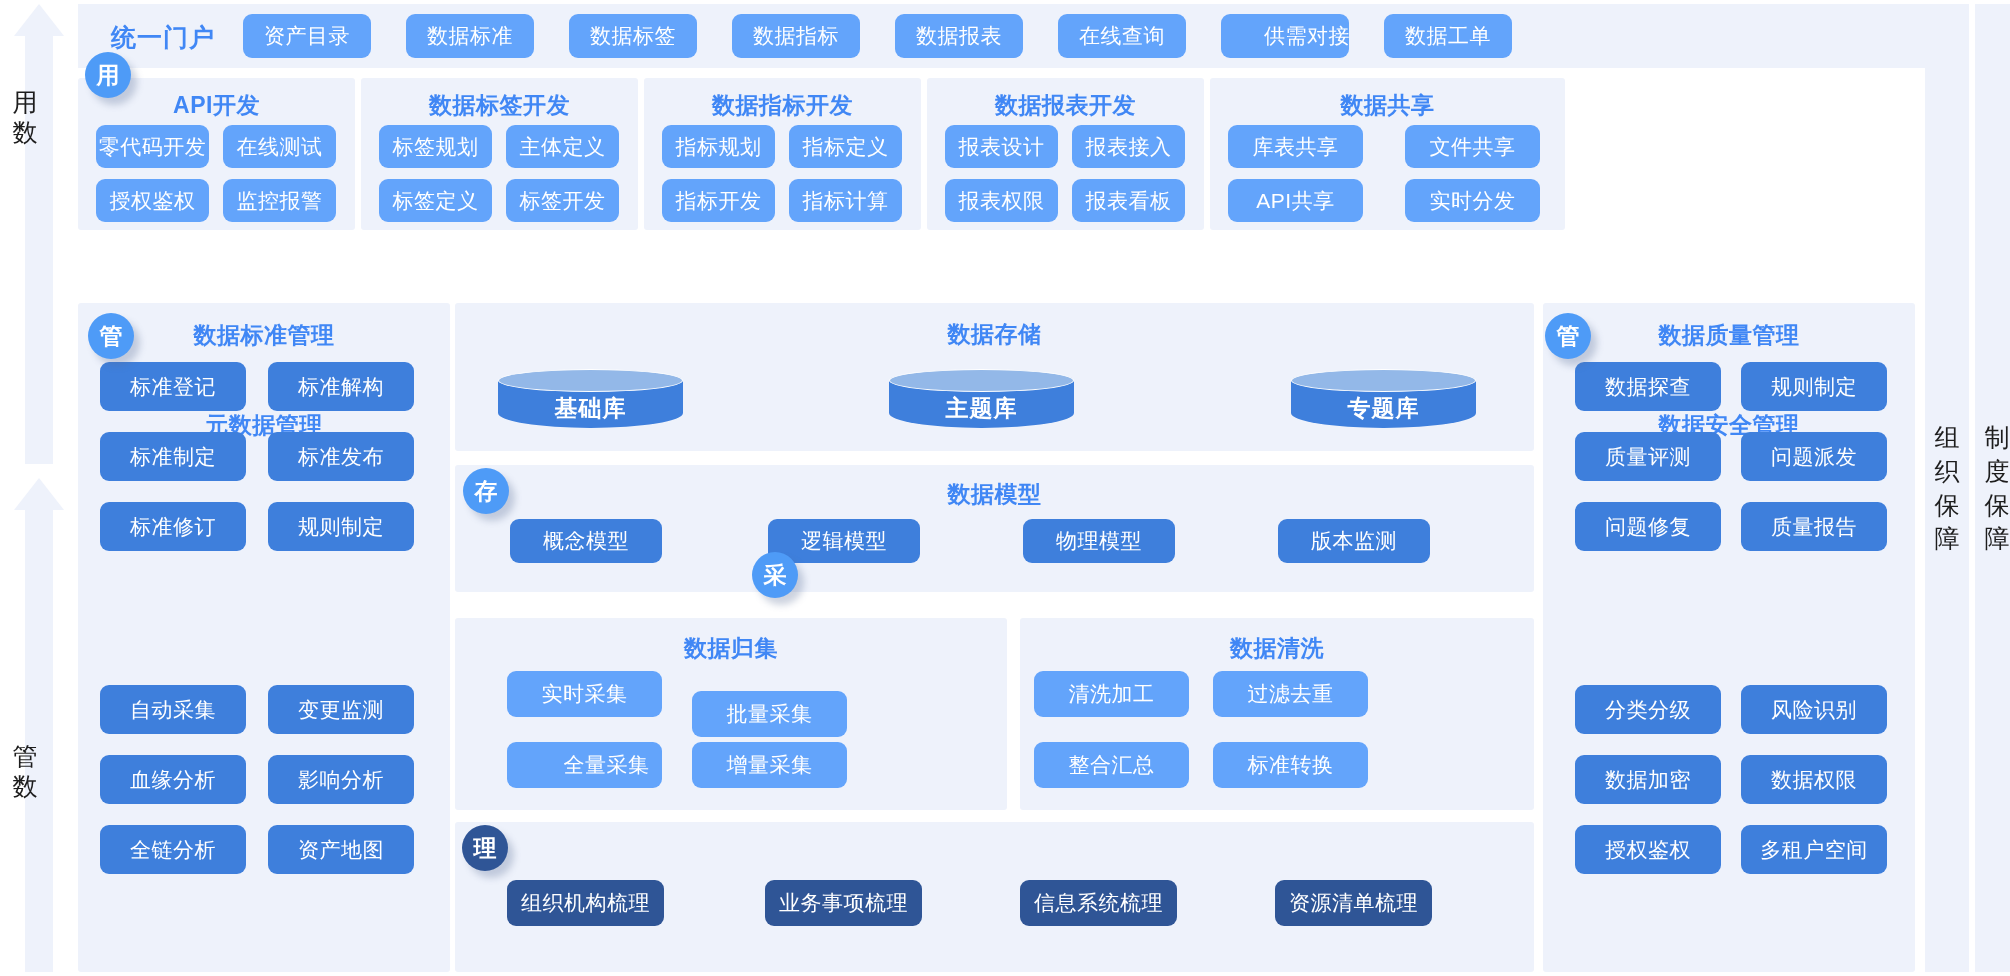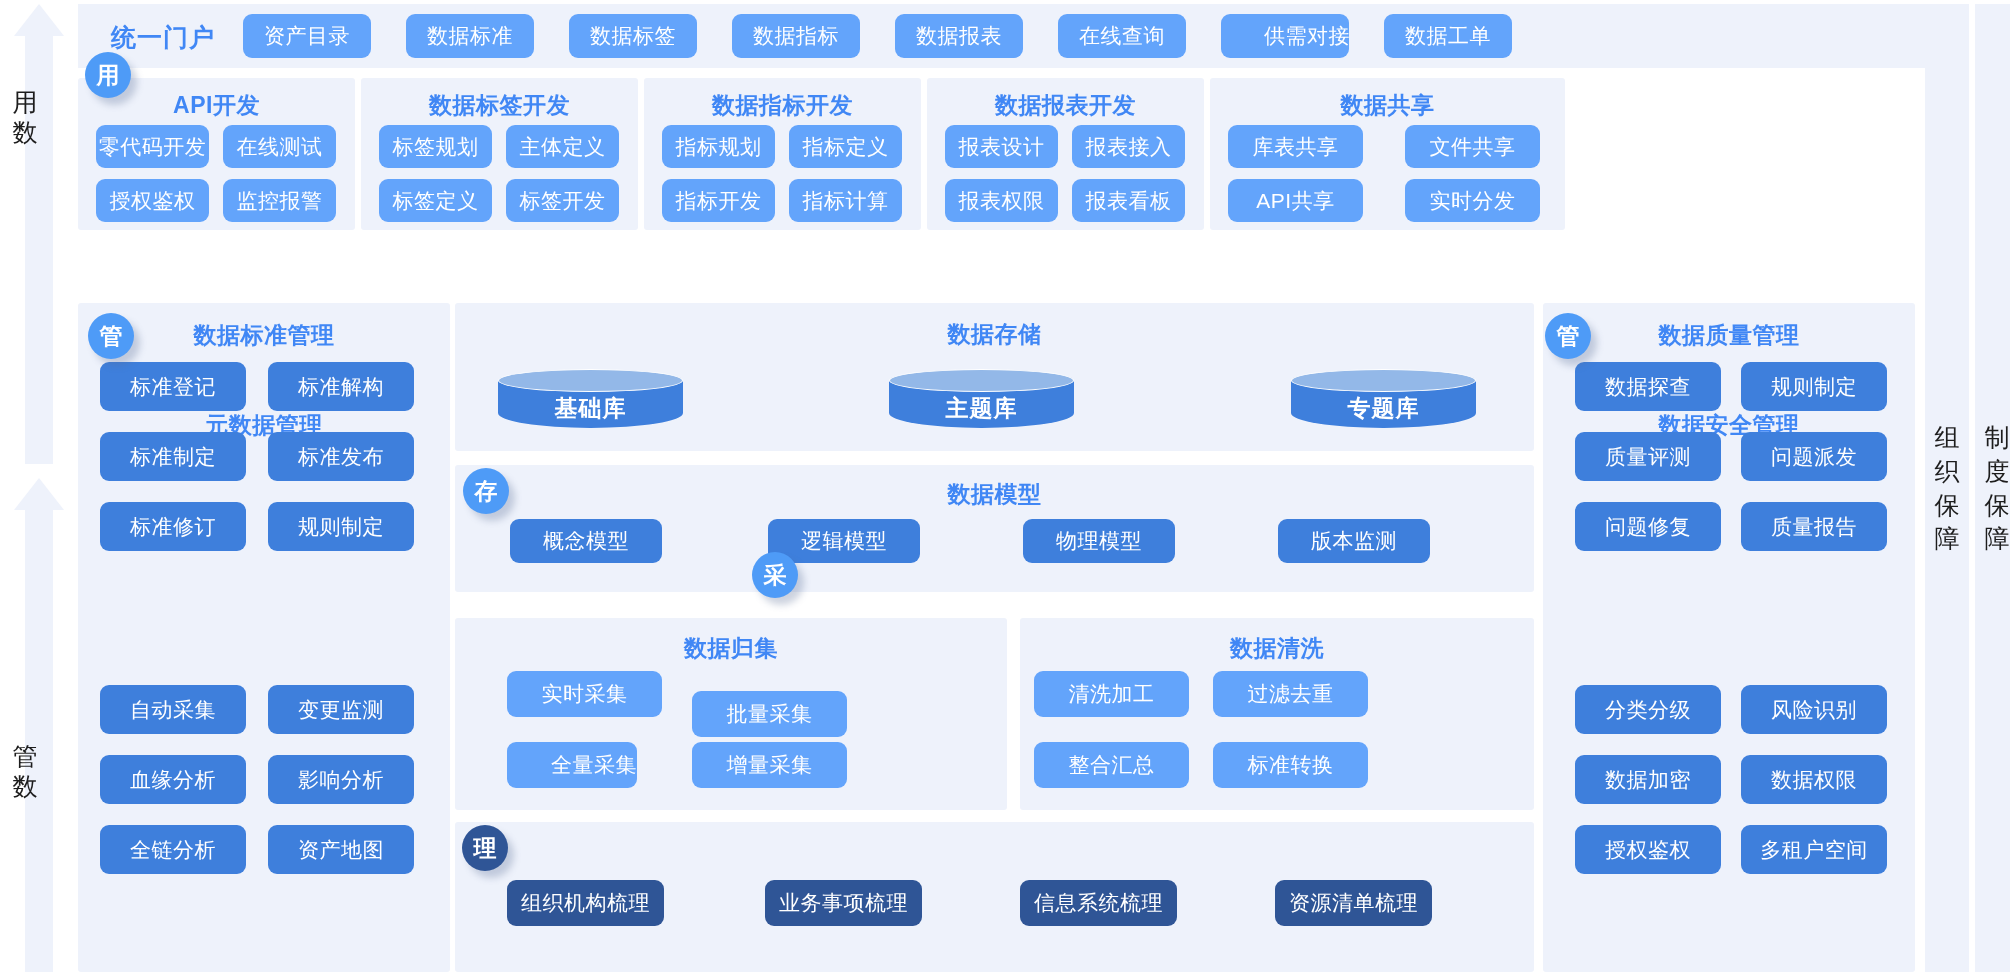--- a/index.html
+++ b/index.html
@@ -295,21 +295,21 @@
     <div class="chip mid" style="left:313px; top:54px; width:152px; height:44px;">逻辑模型</div>
     <div class="chip mid" style="left:568px; top:54px; width:152px; height:44px;">物理模型</div>
     <div class="chip mid" style="left:823px; top:54px; width:152px; height:44px;">版本监测</div>
   </div>
   <div class="badge" style="left:463px; top:468px;">存</div>
 
   <div class="panel" style="left:455px; top:618px; width:552px; height:192px;">
     <div class="panel-title" style="margin-top:15px;">数据归集</div>
     <div class="chip light" style="left:52px;  top:53px;  width:155px; height:46px;">实时采集</div>
     <div class="chip light" style="left:237px; top:53px;  width:155px; height:46px;margin-top:20px;">批量采集</div>
-    <div class="chip light" style="left:52px;  top:124px; width:130px; height:46px;padding-left:44px;">全量采集</div>
+    <div class="chip light" style="left:52px;  top:124px; width:155px; height:46px;padding-left:44px;">全量采集</div>
     <div class="chip light" style="left:237px; top:124px; width:155px; height:46px;">增量采集</div>
   </div>
 
   <div class="panel" style="left:1020px; top:618px; width:514px; height:192px;">
     <div class="panel-title" style="margin-top:15px;">数据清洗</div>
     <div class="chip light" style="left:14px;  top:53px;  width:155px; height:46px;">清洗加工</div>
     <div class="chip light" style="left:193px; top:53px;  width:155px; height:46px;">过滤去重</div>
     <div class="chip light" style="left:14px;  top:124px; width:155px; height:46px;">整合汇总</div>
     <div class="chip light" style="left:193px; top:124px; width:155px; height:46px;">标准转换</div>
   </div>

